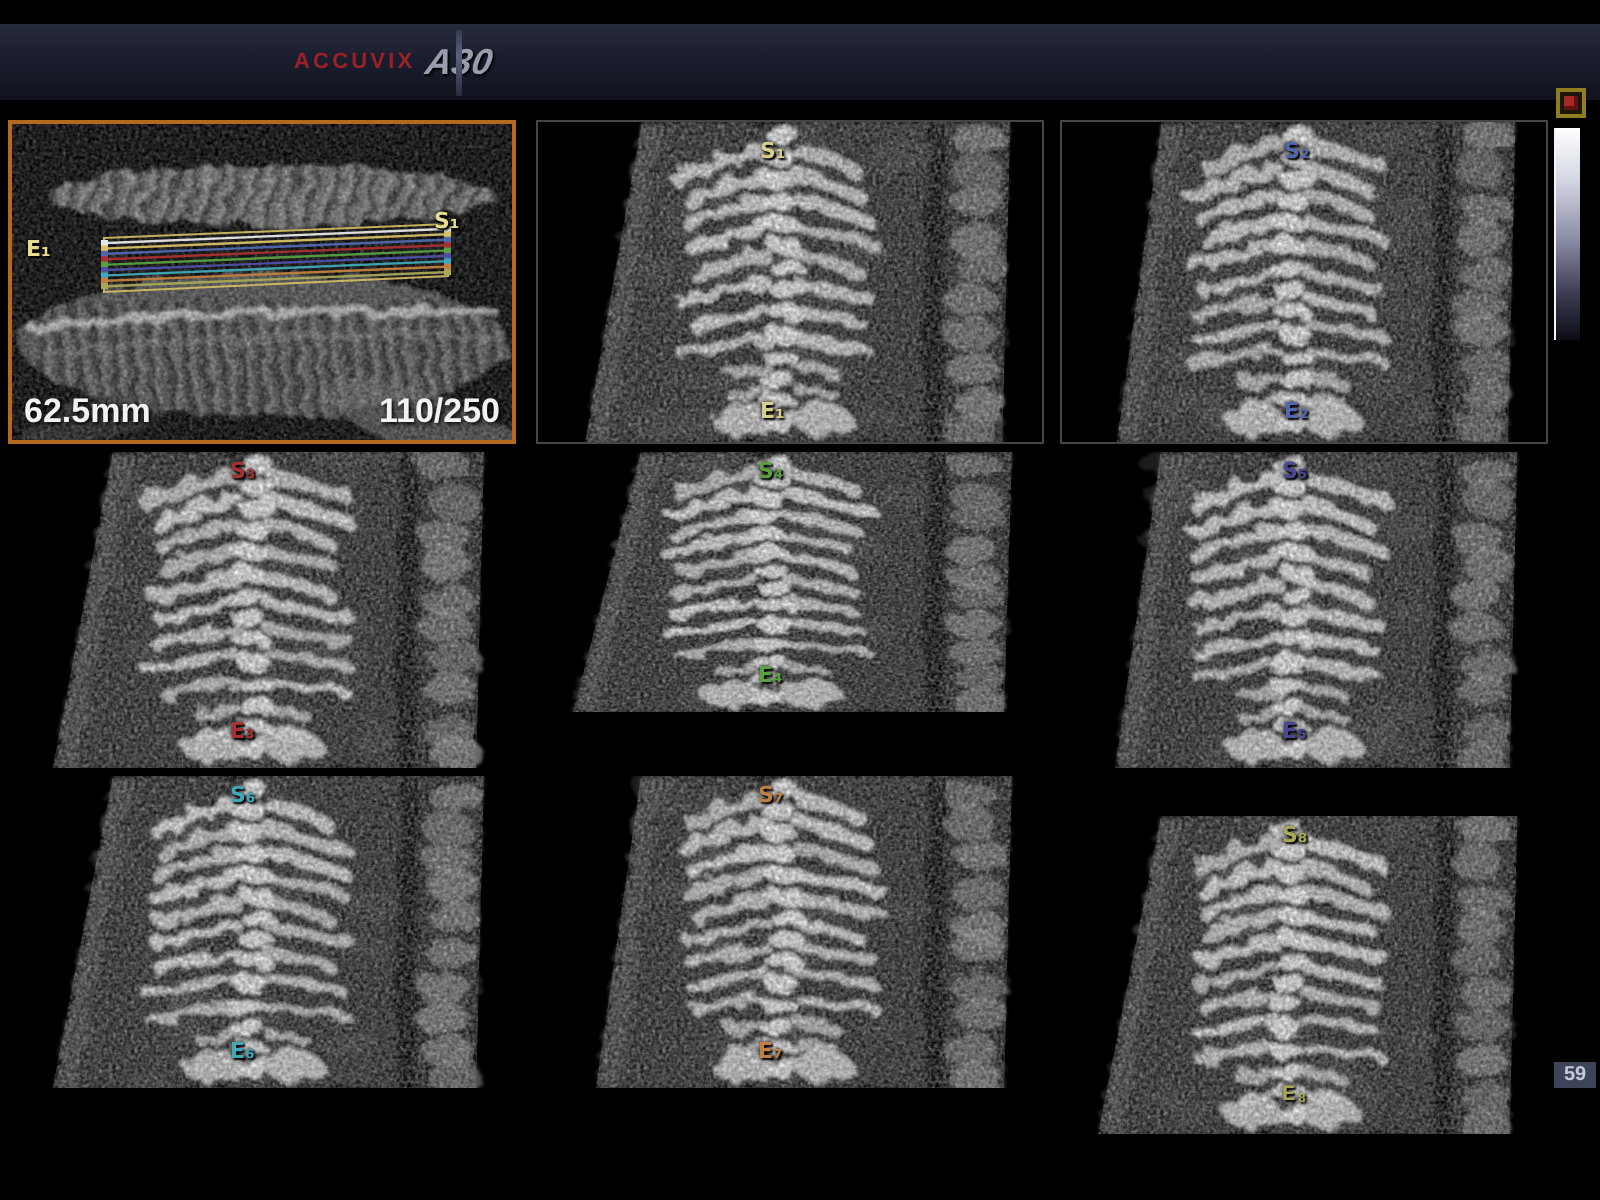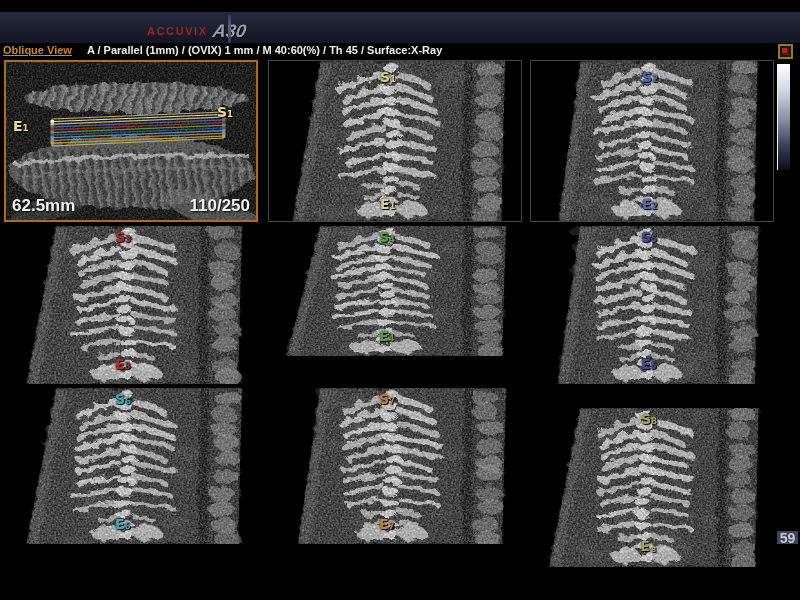--- a/index.html
+++ b/index.html
@@ -21,21 +21,21 @@
            display:flex;align-items:center;font-size:11px;font-weight:bold;white-space:nowrap;}
   .view-mode{color:#c78a2e;text-decoration:underline;margin-left:3px;}
   .settings{color:#efefef;margin-left:15px;}
 
   
   .panel{position:absolute;background:#000;box-sizing:border-box;}
   .panel svg{position:absolute;left:0;top:0;width:100%;height:100%;display:block;}
   .panel.bordered{border:1px solid #454545;}
   .panel.ref{border:2px solid #b4691e;}
 
-  .mk{position:absolute;font-size:14px;font-weight:bold;line-height:1;
+  .mk{position:absolute;font-size:11px;font-weight:bold;line-height:1;
       font-family:"DejaVu Sans",sans-serif;
       text-shadow:0 0 2px #000,1px 1px 1px #000;}
   .mk-top{left:111px;top:4px;}
   .row1 .mk-top{top:9px;}
   .mk-bot{left:111px;bottom:13px;}
   .row1 .mk-bot{bottom:10px;}
   .ref-mk-left{left:7px;top:57px;color:#e8dc90;}
   .ref-mk-right{left:211px;top:43px;color:#e8dc90;}
 
   .overlay-text{position:absolute;bottom:4px;color:#f2f2f2;font-size:17px;font-weight:bold;
@@ -45,21 +45,21 @@
 
   
   .colormap{position:absolute;left:777px;top:64px;width:12px;height:106px;
       background:linear-gradient(180deg,#ffffff 0%,#d2d6e2 25%,#8b8fa7 52%,#3a3d52 78%,#0c0c14 100%);
       border-left:1px solid #f4f4f4;}
   .cm-icon{position:absolute;left:778px;top:44px;width:15px;height:15px;box-sizing:border-box;
       background:#1c1606;border:2px solid #8f7d1f;}
   .cm-icon-inner{position:absolute;left:2px;top:2px;width:7px;height:7px;background:#a62828;
       box-shadow:inset -2px -2px 0 #5e1414;}
   .badge{position:absolute;left:777px;top:531px;width:21px;height:13px;background:#3d4459;
-      color:#c2cadb;font-size:14px;font-weight:bold;display:flex;align-items:center;
+      color:#c2cadb;font-size:10px;font-weight:bold;display:flex;align-items:center;
       justify-content:center;}
 </style>
 </head>
 <body>
 
 <svg width="0" height="0" style="position:absolute" aria-hidden="true">
   <defs>
     <filter id="rough" x="-15%" y="-15%" width="130%" height="130%">
       <feTurbulence type="fractalNoise" baseFrequency="0.09 0.11" numOctaves="3" seed="11" result="n"></feTurbulence>
       <feDisplacementMap in="SourceGraphic" in2="n" scale="9"></feDisplacementMap>
@@ -79,24 +79,20 @@
 <div class="screen">
 
   <div class="header">
     <div class="logo">
       <span class="brand">ACCUVIX</span>
       <span class="model">A30</span>
     </div>
     <div class="header-divider"></div>
   </div>
 
-  <div class="toolbar">
-    <span class="view-mode">Oblique View</span>
-    <span class="settings">A / Parallel (1mm) / (OVIX) 1 mm / M 40:60(%) / Th 45 / Surface:X-Ray</span>
-  </div>
 
   <div class="panel ref row1" style="left:4px;top:60px;width:254px;height:162px;">
     <svg viewBox="0 0 250 158" preserveAspectRatio="none">
         <rect x="0" y="0" width="250" height="158" fill="#000"></rect>
         <g filter="url(#rough)">
           <ellipse cx="130" cy="36" rx="112" ry="15" fill="#828282" opacity="0.85"></ellipse>
           <g clip-path="url(#refc1)">
             <line x1="26" y1="18" x2="14" y2="54" stroke="#1c1c1c" stroke-width="3.5" opacity="0.6"></line>
             <line x1="21" y1="20" x2="12" y2="52" stroke="#bdbdbd" stroke-width="1.6" opacity="0.45"></line>
             <line x1="36" y1="18" x2="24" y2="54" stroke="#1c1c1c" stroke-width="3.5" opacity="0.6"></line>

